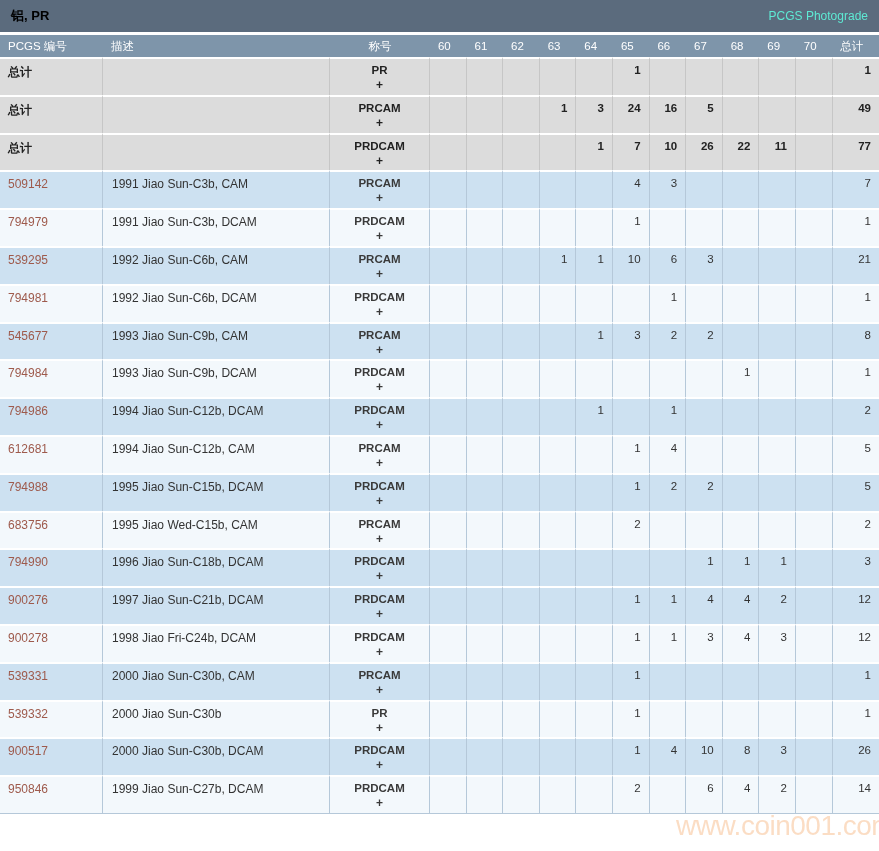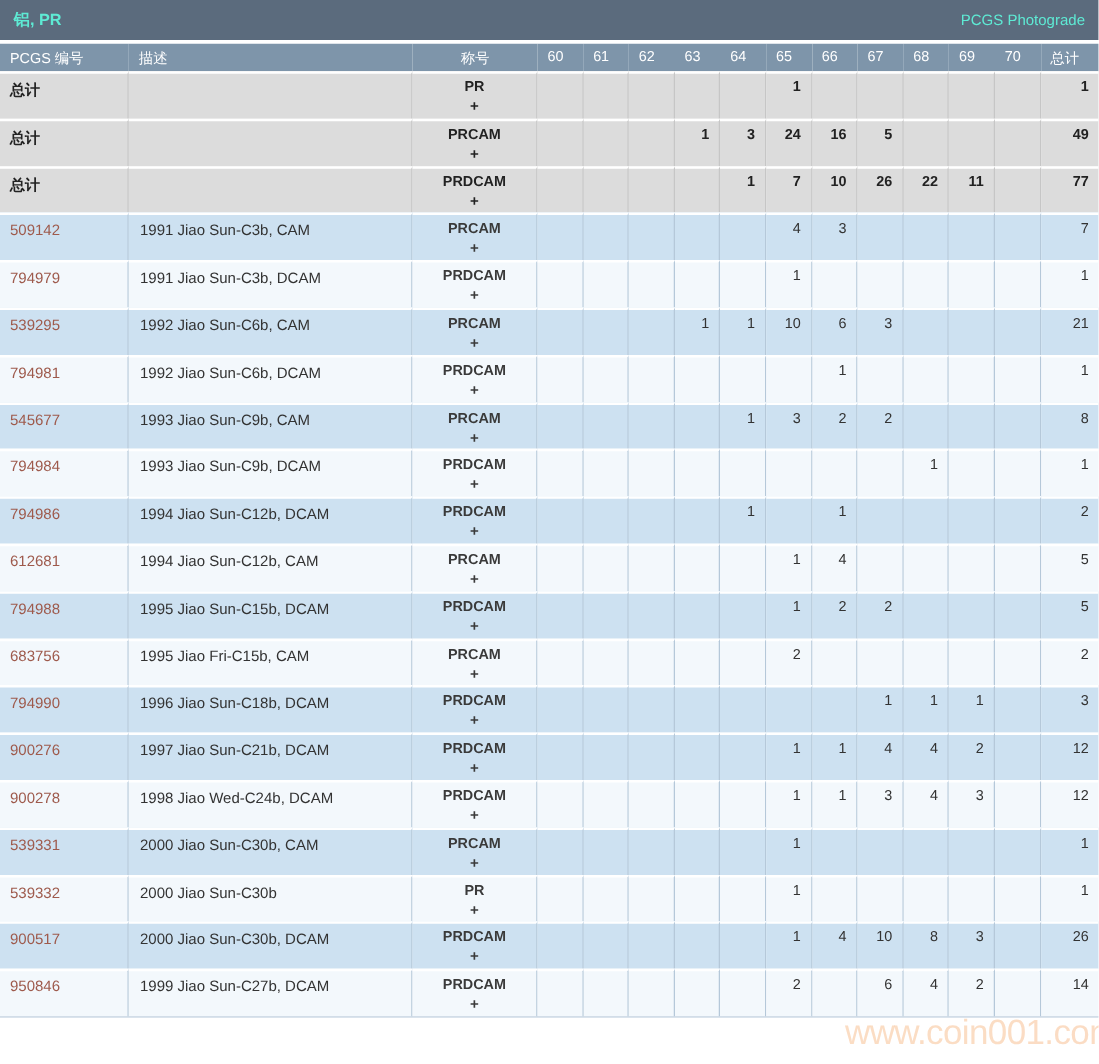--- a/index.html
+++ b/index.html
@@ -4,21 +4,21 @@
 <style>
   * { box-sizing: border-box; }
   body { margin: 0; font-family: "Liberation Sans", sans-serif; background: #fff; }
   .page { position: relative; width: 879px; height: 851px; background: #fff; overflow: hidden; }
 
   .titlebar {
     height: 32px; background: var(--title-bar-bg, #5b6b7d);
     display: flex; align-items: center; justify-content: space-between;
     padding: 0 11px;
   }
-  .title { color: #5eead4; font-weight: bold; font-size: 13px; }
+  .title { color: #000000; font-weight: bold; font-size: 13px; }
   .photograde { color: #5eead4; font-size: 12px; cursor: pointer; }
 
   table.grid {
     border-collapse: separate; border-spacing: 0; table-layout: fixed;
     width: 879px; margin-top: 3px;
     border-bottom: 1px solid var(--grid-line, #b5c8d9);
   }
   thead th {
     background: var(--header-row-bg, #7e95aa); color: #fff;
     font-size: 11.5px; font-weight: normal; height: 22px; padding: 0;
@@ -338,21 +338,21 @@
           <td class="num">1</td>
           <td class="num">2</td>
           <td class="num">2</td>
           <td class="num"></td>
           <td class="num"></td>
           <td class="num"></td>
           <td class="num">5</td>
         </tr>
         <tr class="even">
           <td class="pcgs"><a class="pcgs-link" href="#">683756</a></td>
-          <td class="desc">1995 Jiao Fri-C15b, CAM</td>
+          <td class="desc">1995 Jiao Wed-C15b, CAM</td>
           <td class="desig">
             <div class="dname">PRCAM</div>
             <div class="plus">+</div>
           </td>
           <td class="num"></td>
           <td class="num"></td>
           <td class="num"></td>
           <td class="num"></td>
           <td class="num"></td>
           <td class="num">2</td>
@@ -398,21 +398,21 @@
           <td class="num">1</td>
           <td class="num">1</td>
           <td class="num">4</td>
           <td class="num">4</td>
           <td class="num">2</td>
           <td class="num"></td>
           <td class="num">12</td>
         </tr>
         <tr class="even">
           <td class="pcgs"><a class="pcgs-link" href="#">900278</a></td>
-          <td class="desc">1998 Jiao Wed-C24b, DCAM</td>
+          <td class="desc">1998 Jiao Fri-C24b, DCAM</td>
           <td class="desig">
             <div class="dname">PRDCAM</div>
             <div class="plus">+</div>
           </td>
           <td class="num"></td>
           <td class="num"></td>
           <td class="num"></td>
           <td class="num"></td>
           <td class="num"></td>
           <td class="num">1</td>

